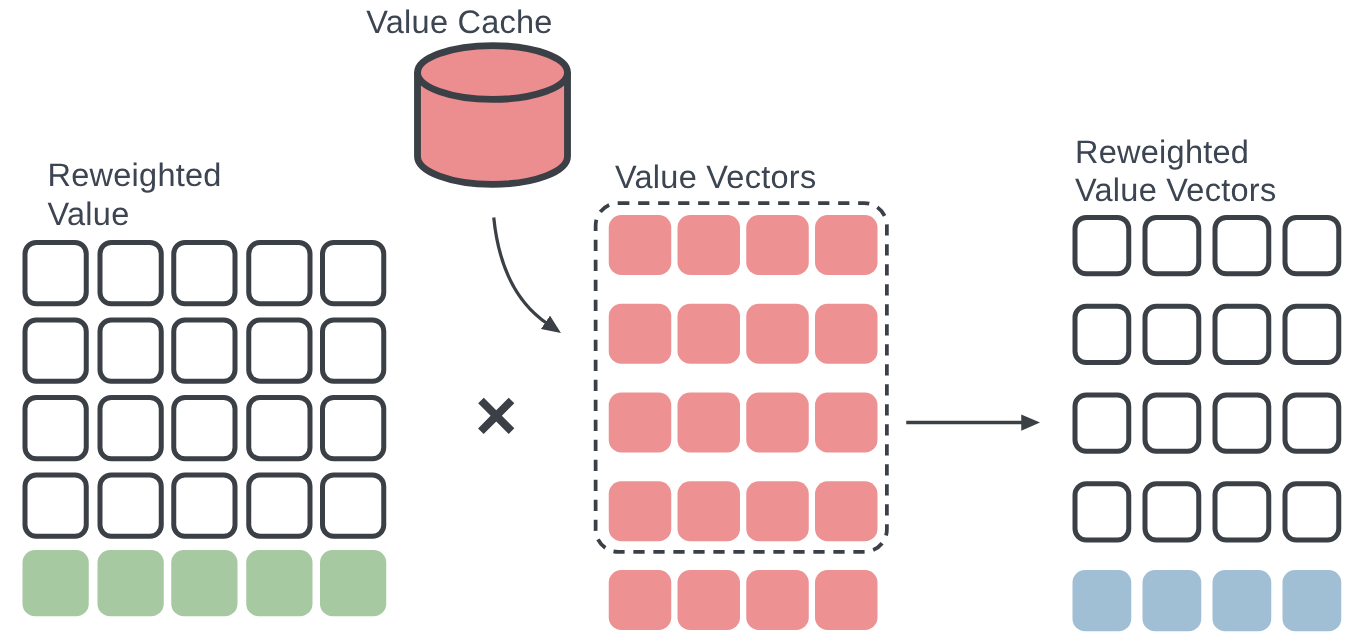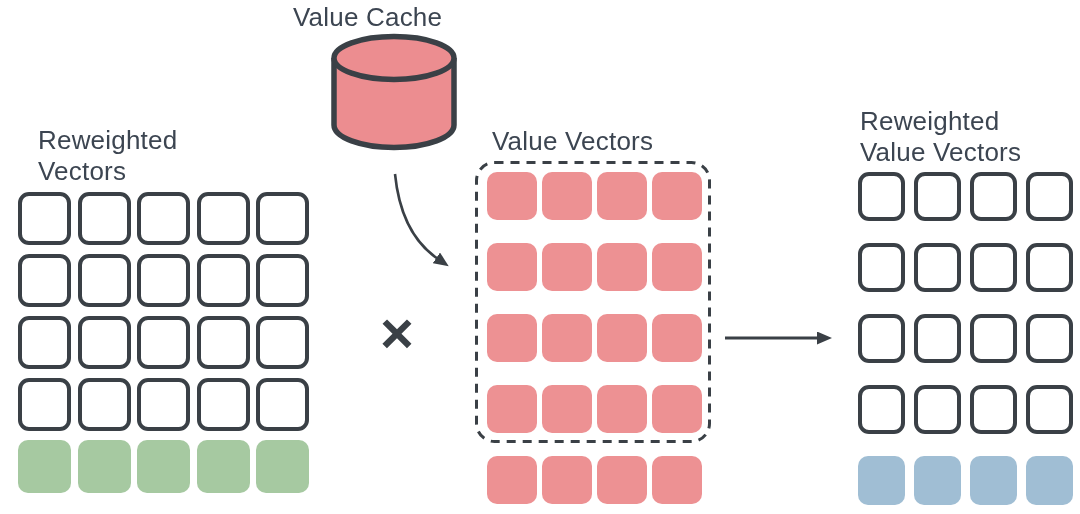--- a/index.html
+++ b/index.html
@@ -76,21 +76,21 @@
     <defs>
       <marker id="ah1" markerUnits="userSpaceOnUse" markerWidth="16" markerHeight="13" refX="2" refY="6.5" orient="auto">
         <path class="arrowhead" d="M0 0 L15 6.5 L0 13 Z"></path>
       </marker>
     </defs>
     <path class="stroke-shape" stroke-width="2.6" marker-end="url(#ah1)" d="M12 2 C 16 42, 30 70, 55 87"></path>
   </svg>
 
   <div class="label" id="attention-title">
     <span>Reweighted</span>
-    <span>Vectors</span>
+    <span>Value</span>
   </div>
   <div class="grid" id="attention-grid">
       <div class="cell cell-outline"></div>
       <div class="cell cell-outline"></div>
       <div class="cell cell-outline"></div>
       <div class="cell cell-outline"></div>
       <div class="cell cell-outline"></div>
       <div class="cell cell-outline"></div>
       <div class="cell cell-outline"></div>
       <div class="cell cell-outline"></div>

